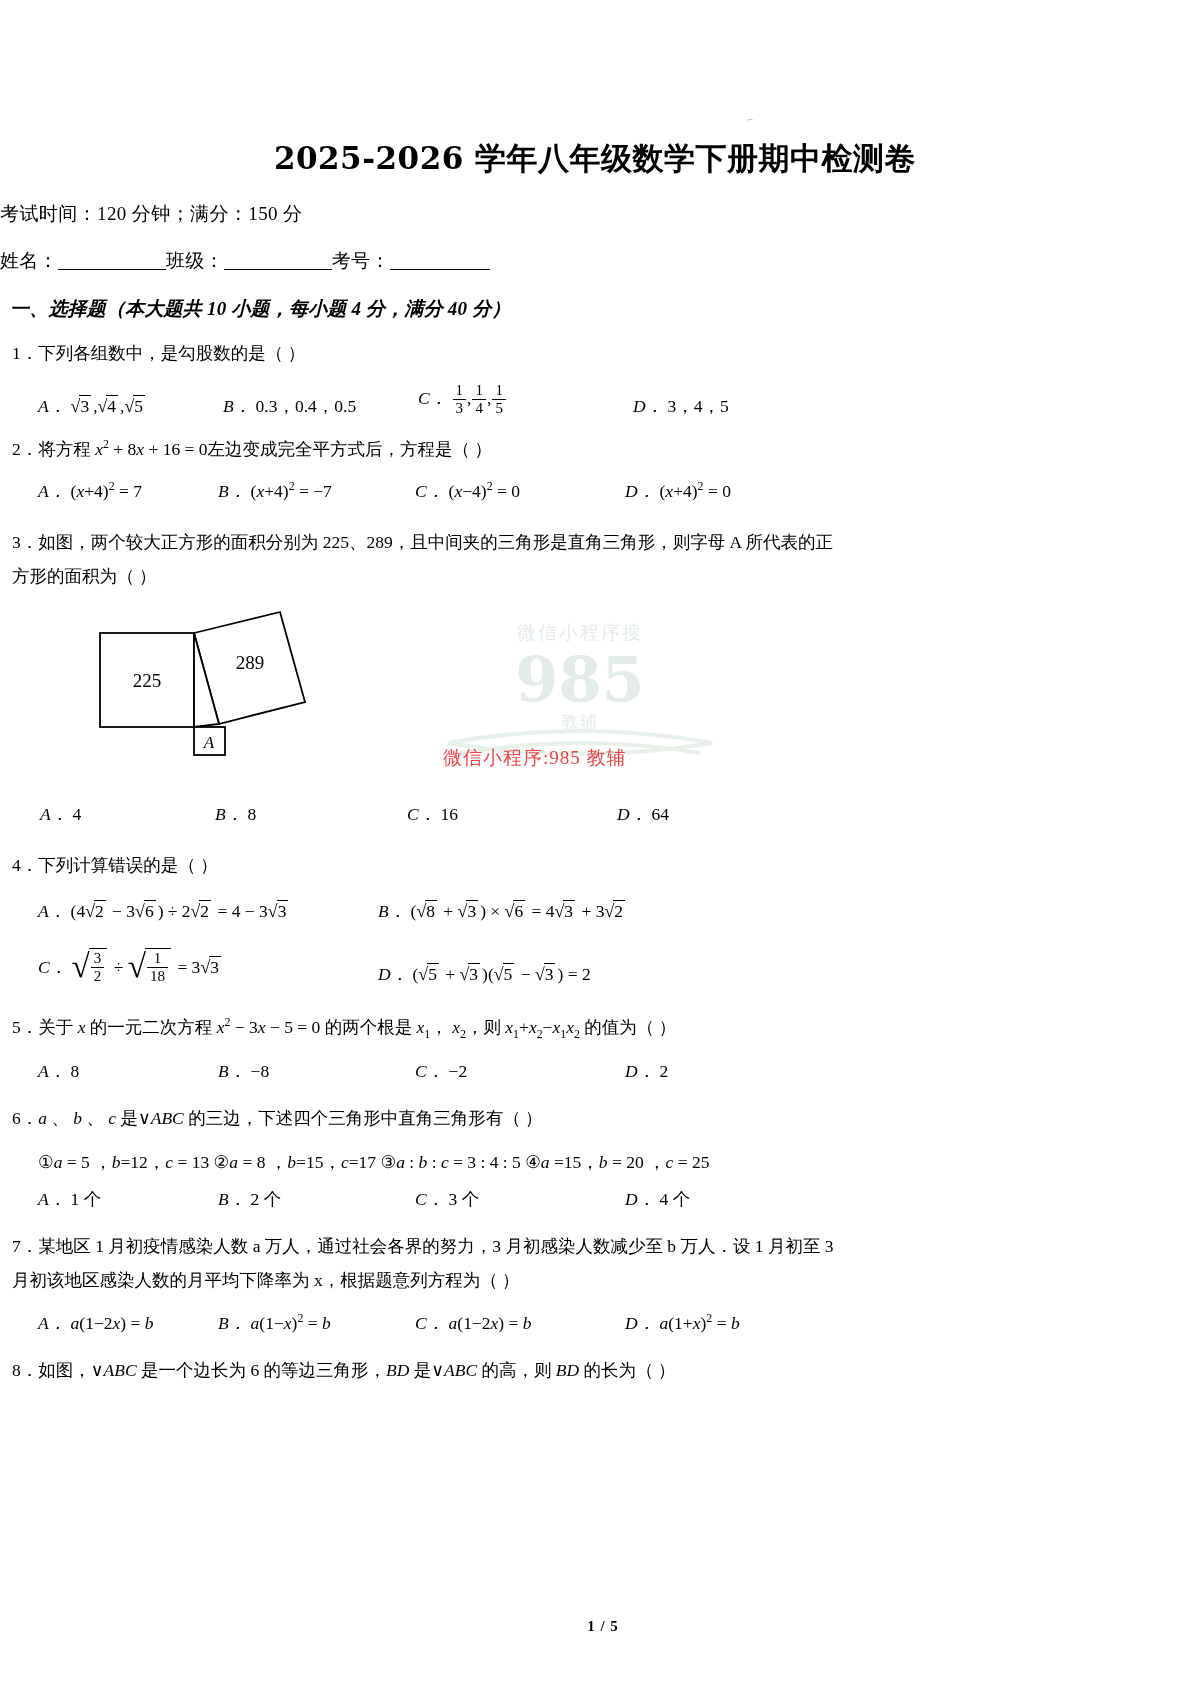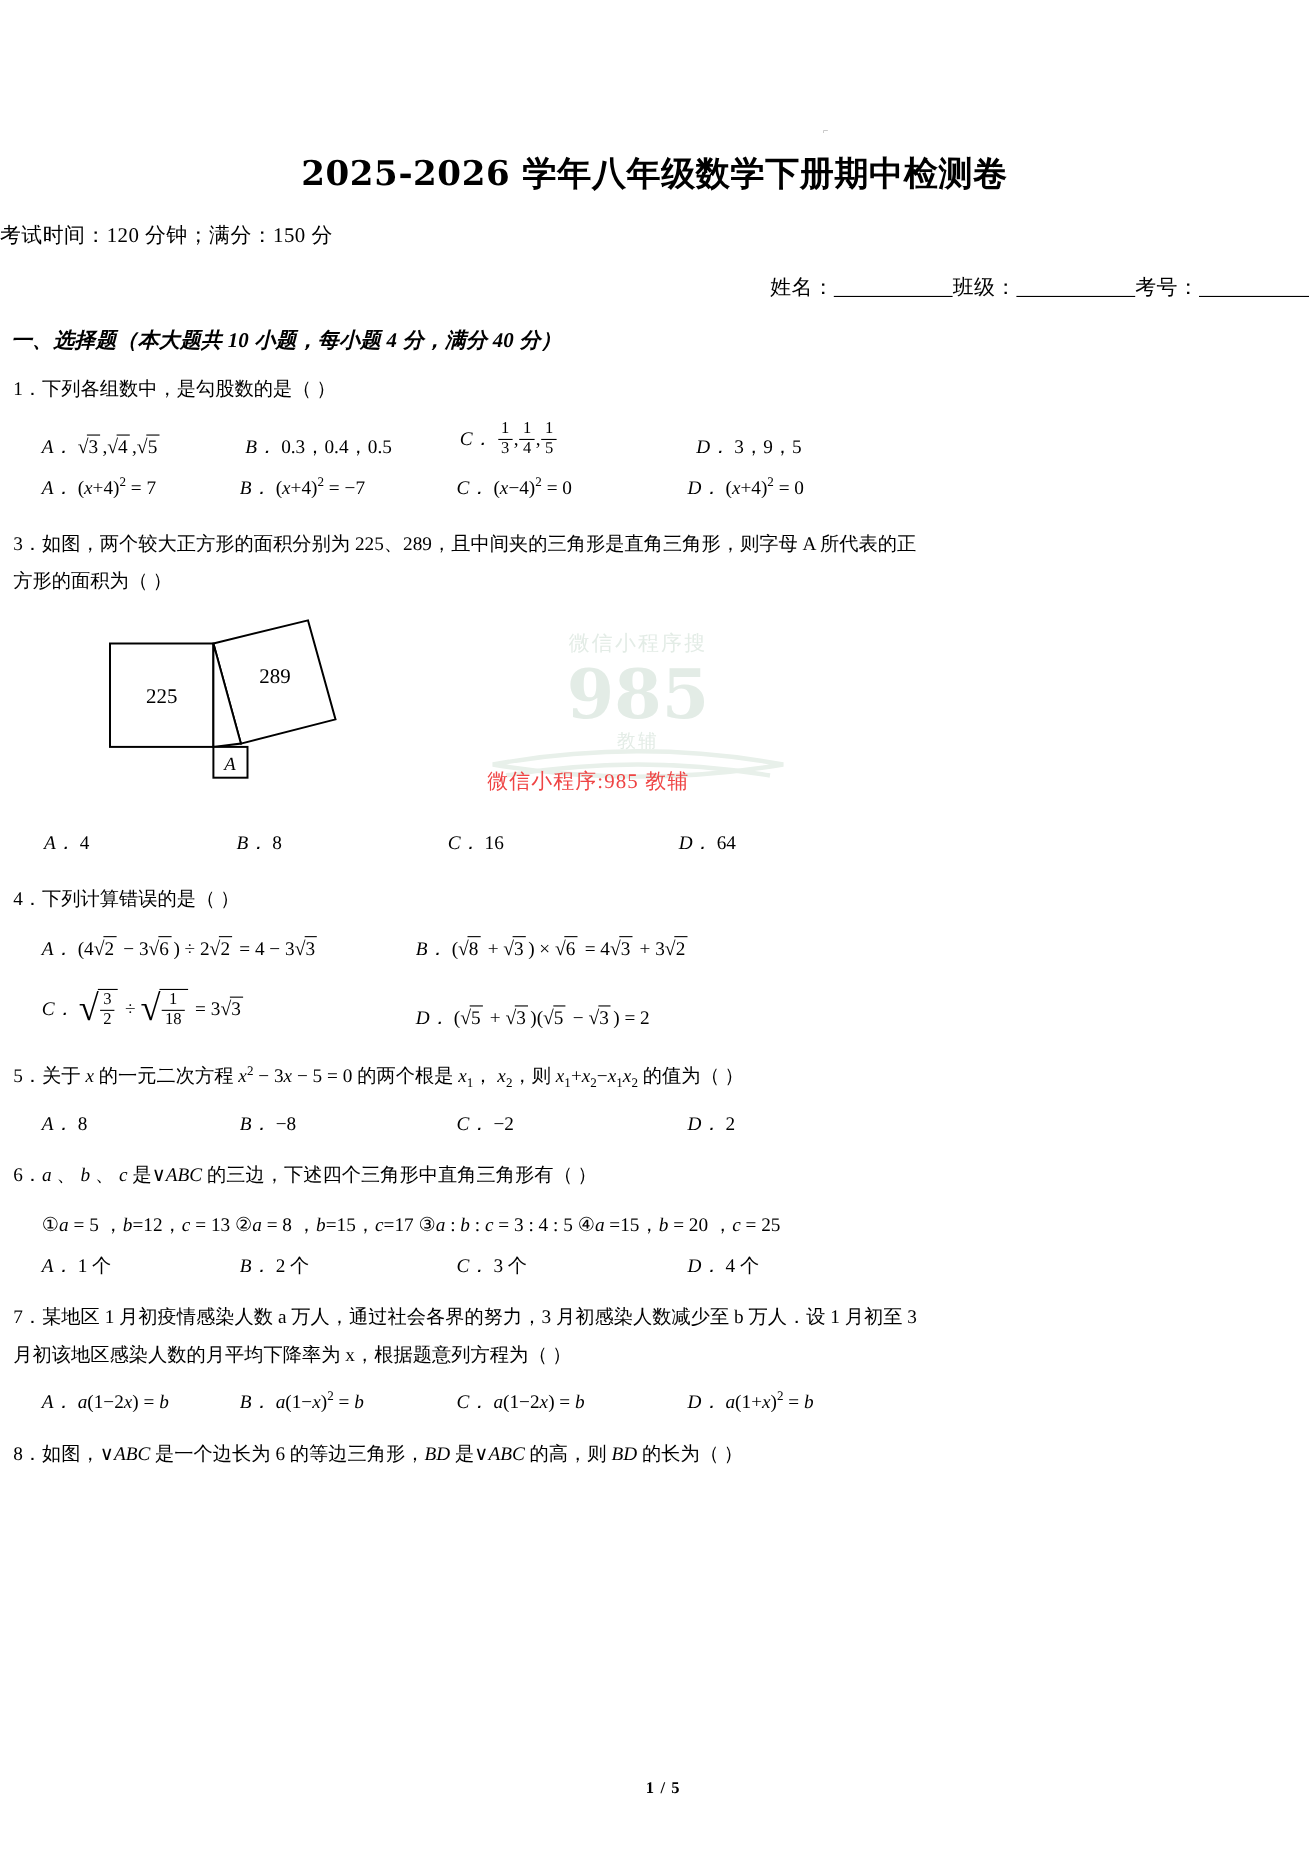--- a/index.html
+++ b/index.html
@@ -24,21 +24,21 @@
     padding-top:140px;
     line-height:1.2;
   }
   .subtitle{
     text-align:left;
     font-size:19px;
     margin-top:24px;
     letter-spacing:.4px;
   }
   .idline{
-    text-align:right;
+    text-align:left;
     font-size:19px;
     margin-top:21px;
     letter-spacing:.3px;
   }
   .blank{ display:inline-block; border-bottom:1.4px solid #000; width:108px; vertical-align:-3px; }
   .blank.sm{ width:100px; }
 
   .section-head{
     font-weight:bold;
     font-size:19px;
@@ -114,24 +114,28 @@
         </span>,<span class="frac">
           <span class="num">1</span>
           <span class="den">4</span>
         </span>,<span class="frac">
           <span class="num">1</span>
           <span class="den">5</span>
         </span>
     </span>
     <span class="opt">
       <span class="lab">D．</span>
-      <span>3，9，5</span>
-    </span>
-  </div>
-
+      <span>3，4，5</span>
+    </span>
+  </div>
+
+  <div class="q">
+    <span class="stem"><span>2．</span><span>将方程</span>
+      <i>x</i><sup>2</sup> + 8<i>x</i> + 16 = 0<span>左边变成完全平方式后，方程是（    ）</span></span>
+  </div>
   <div class="opts">
     <span class="opt" style="width:180px">
       <span class="lab">A．</span>
       (<i>x</i>+4)<sup>2</sup> = 7
     </span>
     <span class="opt" style="width:197px">
       <span class="lab">B．</span>
       (<i>x</i>+4)<sup>2</sup> = −7
     </span>
     <span class="opt" style="width:210px">

